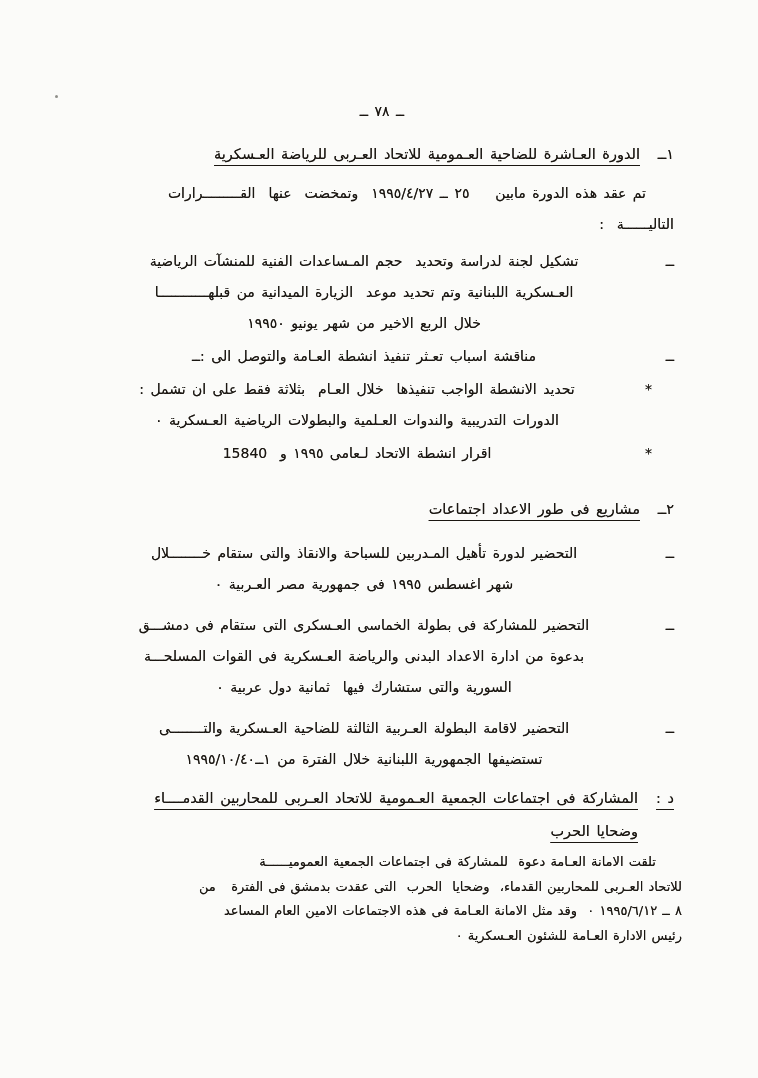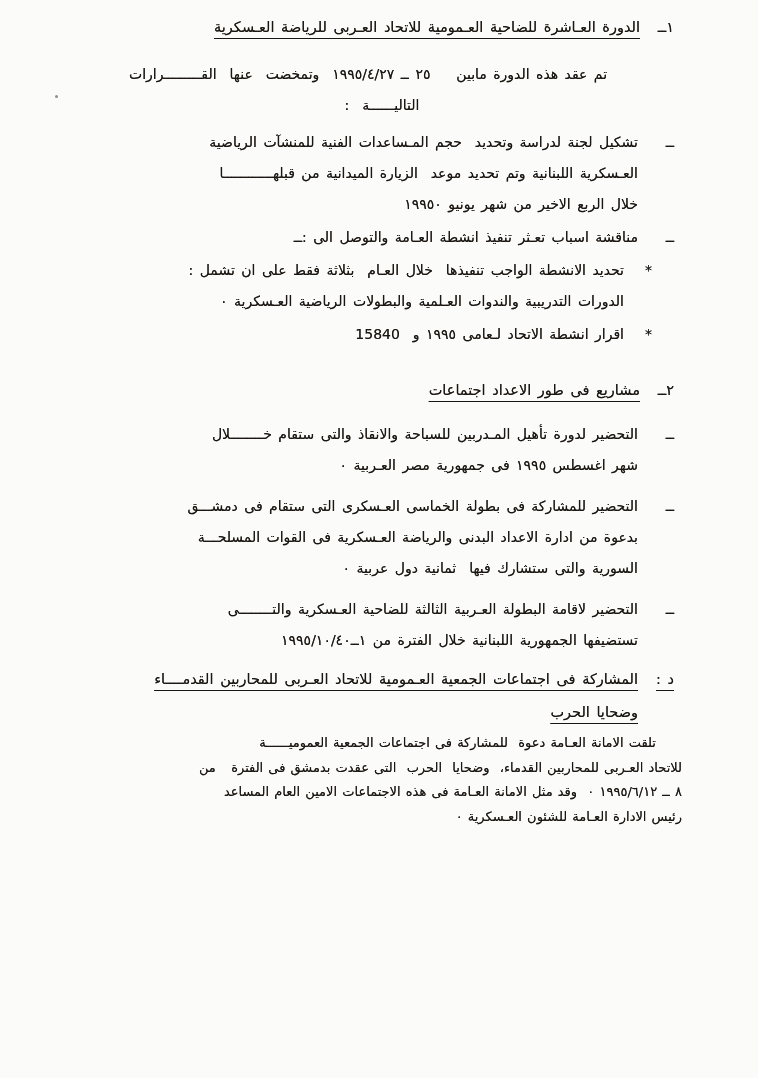--- a/index.html
+++ b/index.html
@@ -20,24 +20,24 @@
   }
   .speck { position:absolute; left:55px; top:95px; width:3px; height:3px; border-radius:50%; background:#8f8f8a; text-shadow:none; }
   .page-number { margin-top:96px; text-align:center; font-size:14px; }
   .ul { text-decoration:underline; text-decoration-thickness:1.25px; text-underline-offset:6px; }
   .sec-heading { margin-top:58px; font-size:14.5px; }
   .item-row { display:flex; margin-top:12px; font-size:14.5px; }
   .item-row.item2-row { margin-top:25px; }
   .item-num { flex:none; width:34px; }
   .item-title { flex:1; }
   .para { white-space:pre-wrap; }
-  .intro { margin-top:16px; text-indent:28px;text-align:center; }
+  .intro { margin-top:8px; text-indent:28px; }
   .bullet { display:flex; }
   .bullet .marker { flex:none; width:36px; }
-  .bullet .bullet-text { flex:1; white-space:pre-wrap; }
+  .bullet .bullet-text { flex:1; white-space:pre-wrap;text-align:center; }
   .sub { padding-right:22px; }
   .sub .marker { width:28px; }
   .c1b1 { margin-top:6px; }
   .c1b2 { margin-top:2px; }
   .c1s1 { margin-top:2px; }
   .c1s2 { margin-top:2px; }
   .c2b1 { margin-top:13px; }
   .c2b2 { margin-top:10px; }
   .c2b3 { margin-top:10px; }
   .d-heading { display:flex; margin-top:7px; line-height:33px; font-size:14.5px; }
@@ -45,20 +45,21 @@
   .d-title { flex:1; white-space:pre-wrap; }
   .d-body { margin:2px -8px 0 -6px; font-size:13px; line-height:24.5px; white-space:pre-wrap; text-indent:26px; word-spacing:1px; }
 </style>
 </head>
 <body>
 
 <div class="page">
 
   <div class="speck"></div>
 
+  <div class="page-number">ــ ٧٨ ــ</div>
 
 
   <div class="item-row">
     <span class="item-num">١ــ</span>
     <span class="item-title ul">الدورة العـاشرة للضاحية العـمومية للاتحاد العـربى للرياضة العـسكرية</span>
   </div>
 
   <div class="para intro">تم عقد هذه الدورة مابين    ٢٥ ــ ١٩٩٥/٤/٢٧  وتمخضت  عنها  القـــــــــرارات
 التاليــــــة  :</div>
 

